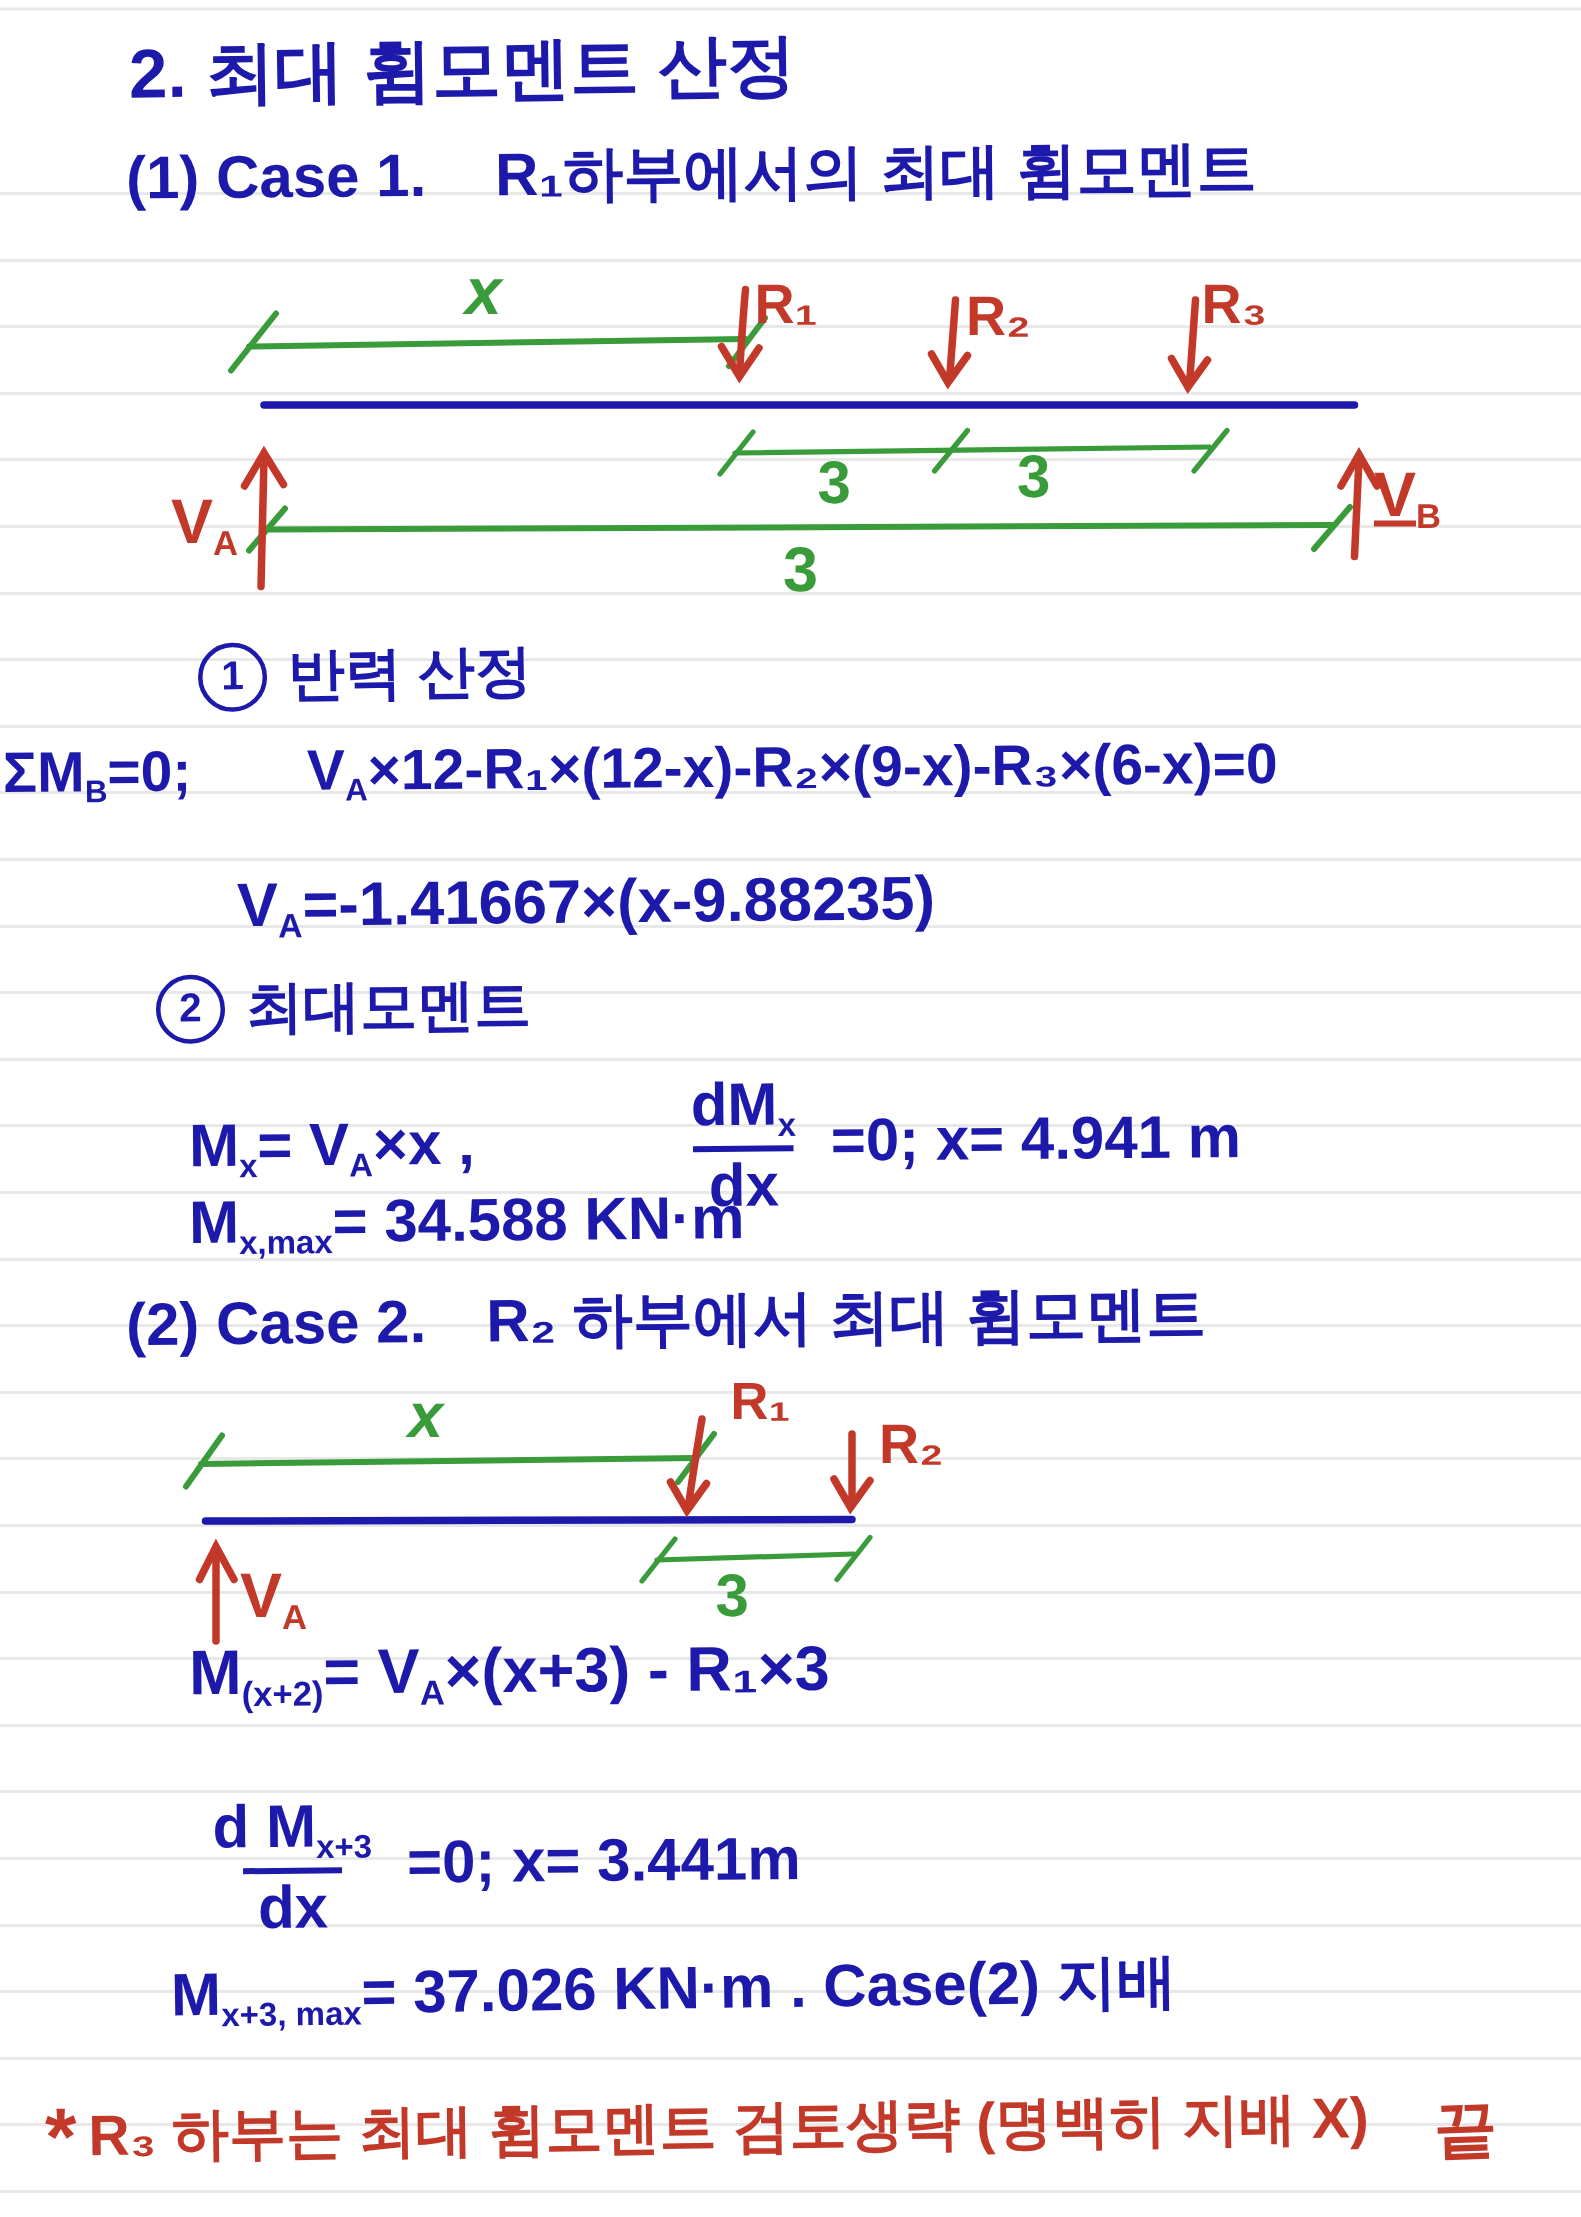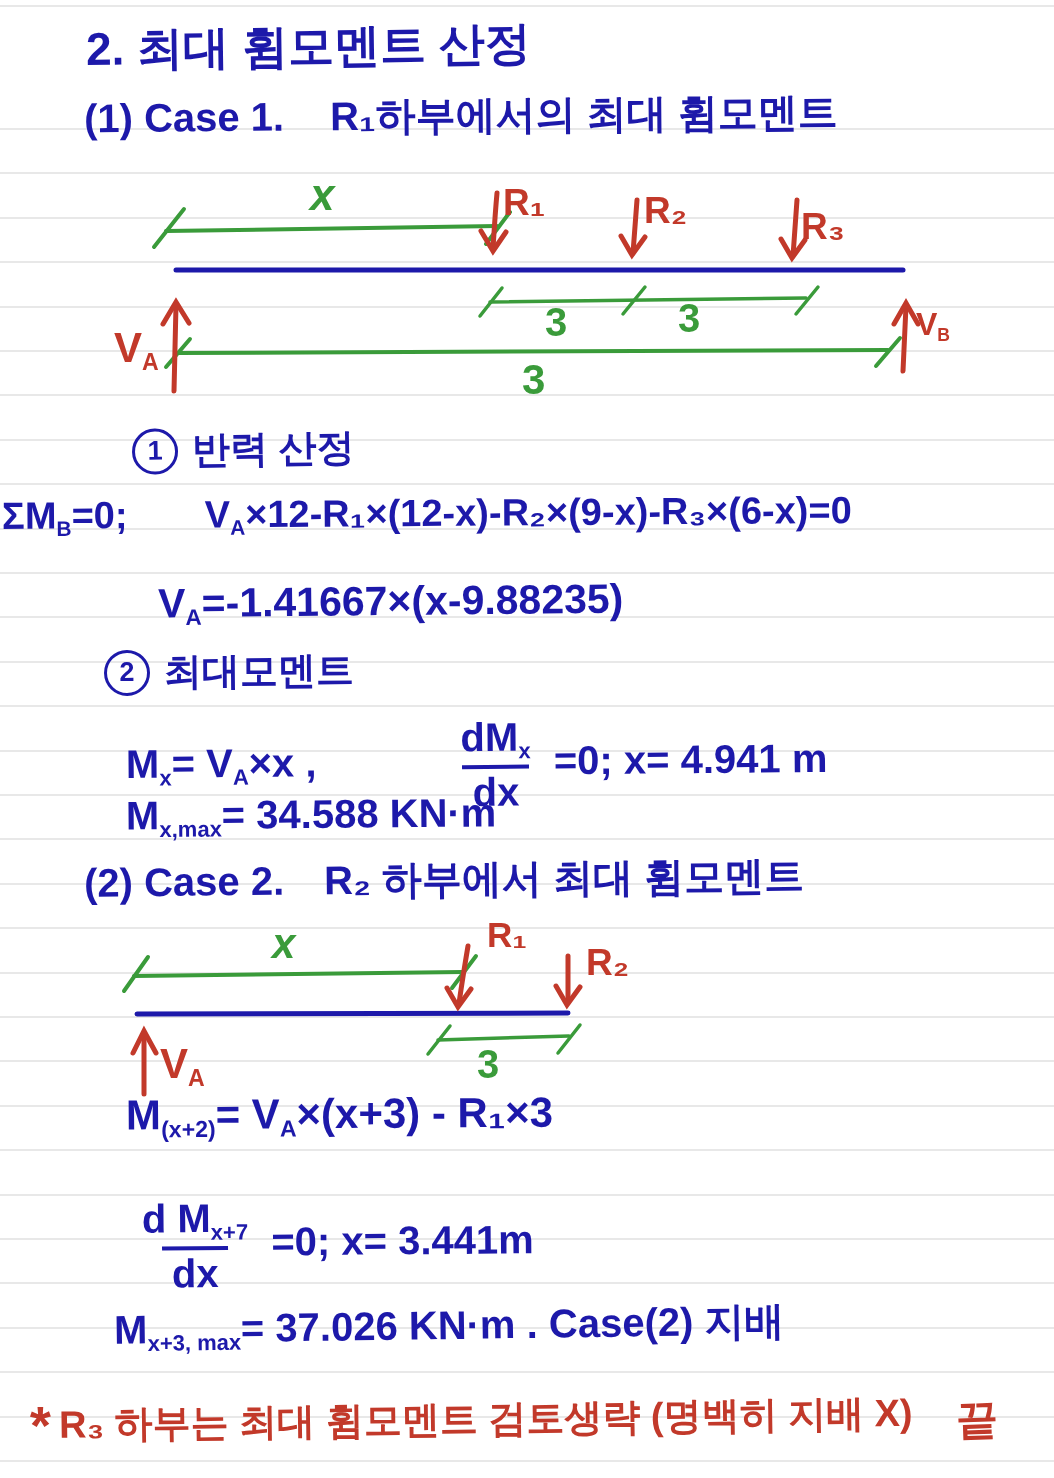--- a/index.html
+++ b/index.html
@@ -117,26 +117,26 @@
 
 <div class="ink blue title">2. 최대 휨모멘트 산정</div>
 
 <div class="ink blue h-case1">
   <span>(1) Case 1.</span><span class="body">R₁하부에서의 최대 휨모멘트</span>
 </div>
 
 <div class="lbl green" style="left:310px;top:170px;font-size:44px;font-style:italic;">x</div>
 <div class="lbl red" style="left:503px;top:182px;font-size:37px;">R₁</div>
 <div class="lbl red" style="left:644px;top:190px;font-size:37px;">R₂</div>
-<div class="lbl red" style="left:801px;top:206px;font-size:37px;text-align:right;">R₃</div>
+<div class="lbl red" style="left:801px;top:182px;font-size:37px;text-align:right;">R₃</div>
 <div class="lbl green" style="left:545px;top:300px;font-size:40px;">3</div>
 <div class="lbl green" style="left:678px;top:296px;font-size:40px;">3</div>
 <div class="lbl green" style="left:522px;top:356px;font-size:42px;">3</div>
 <div class="lbl red" style="left:114px;top:324px;font-size:42px;"><span>V</span><span class="sub">A</span></div>
-<div class="lbl red" style="left:916px;top:306px;font-size:32px;"><span>V</span><span class="sub">B</span></div>
+<div class="lbl red" style="left:916px;top:306px;font-size:42px;text-decoration:underline;"><span>V</span><span class="sub">B</span></div>
 
 <div class="ink blue sect s1">
   <span class="circ">1</span>
   <span>반력 산정</span>
 </div>
 
 <div class="ink blue eq eq-smb">
   <span>ΣM</span><span class="sub">B</span><span>=0;</span>
   <span style="display:inline-block;width:56px;"></span>
   <span>V</span><span class="sub">A</span><span>×12-R₁×(12-x)-R₂×(9-x)-R₃×(6-x)=0</span>
@@ -174,21 +174,21 @@
 <div class="lbl red" style="left:586px;top:942px;font-size:37px;">R₂</div>
 <div class="lbl green" style="left:477px;top:1042px;font-size:40px;">3</div>
 <div class="lbl red" style="left:160px;top:1040px;font-size:42px;"><span>V</span><span class="sub">A</span></div>
 
 <div class="ink blue eq eq-mx3">
   <span>M</span><span class="sub">(x+2)</span><span>= V</span><span class="sub">A</span><span>×(x+3) - R₁×3</span>
 </div>
 
 <div class="ink blue eq eq-dmx3">
   <span class="frac">
-    <span class="num"><span>d M</span><span class="sub">x+7</span></span>
+    <span class="num"><span>d M</span><span class="sub">x+3</span></span>
     <span class="den">dx</span>
   </span>
   <span>=0;  x= 3.441m</span>
 </div>
 
 <div class="ink blue eq eq-mx3max">
   <span>M</span><span class="sub">x+3, max</span><span>= 37.026 KN·m . Case(2) 지배</span>
 </div>
 
 <div class="ink red footer">

